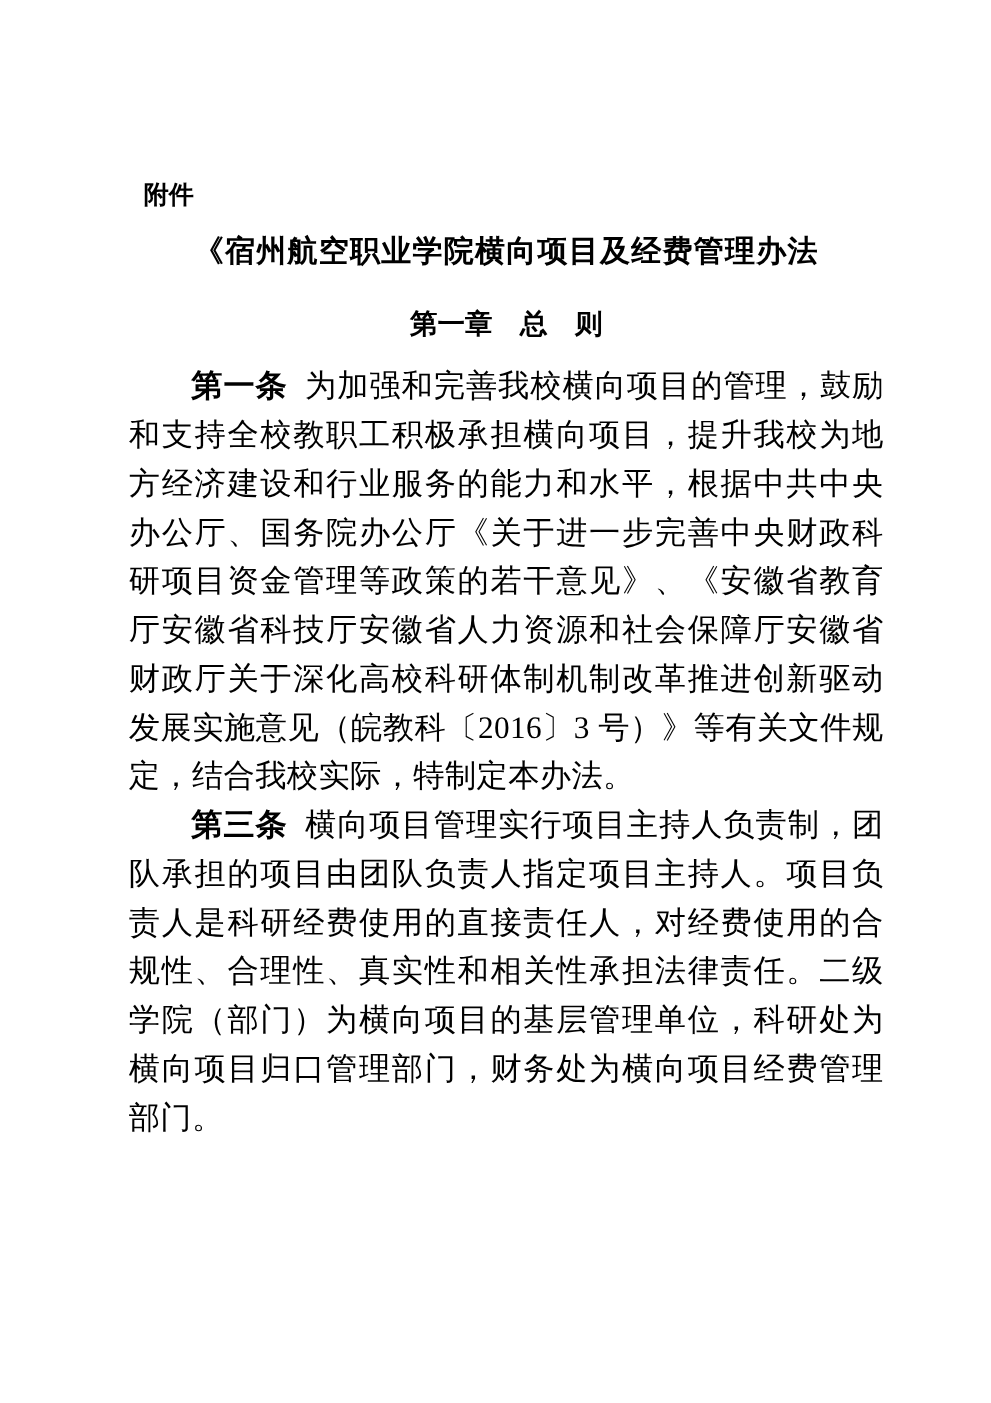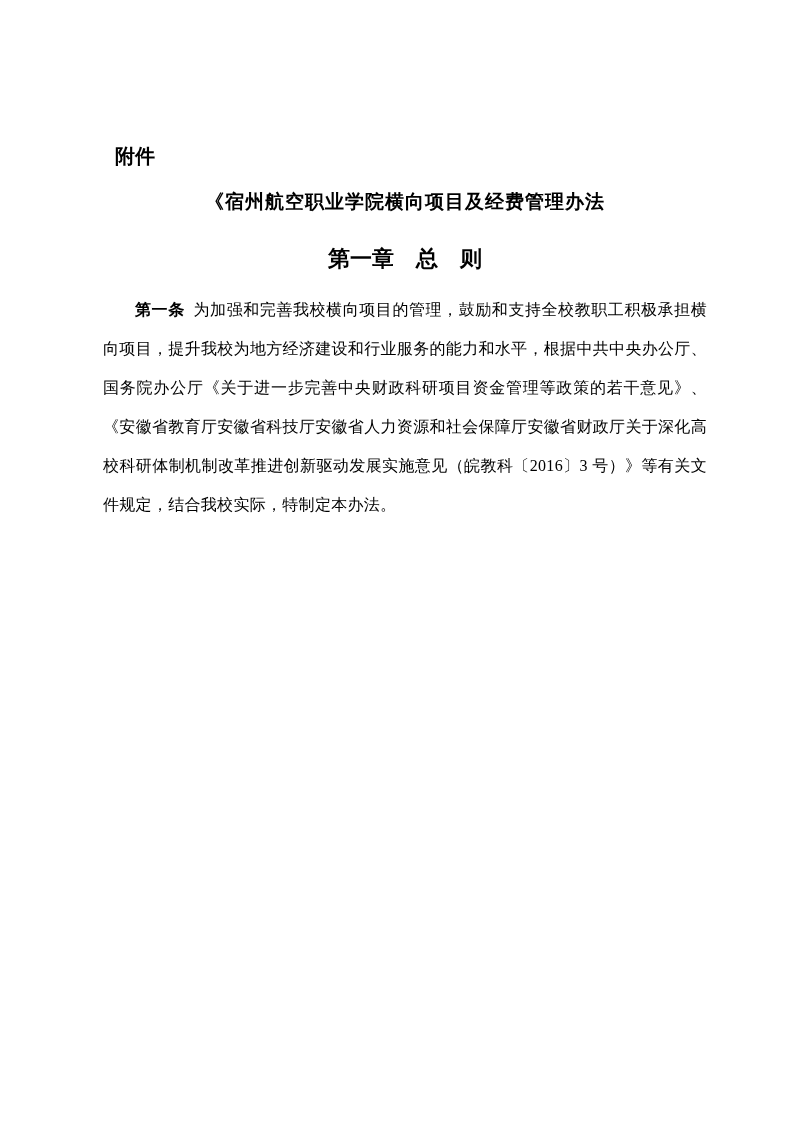--- a/index.html
+++ b/index.html
@@ -26,40 +26,40 @@
     font-weight: bold;
     font-size: 20px;
     line-height: 22px;
     text-align: left;
     padding-left: 12px;
   }
   .doc-title {
     margin-top: 15px;
     font-family: "Liberation Sans", "DejaVu Sans", sans-serif;
     font-weight: bold;
-    font-size: 19px;
+    font-size: 24px;
     line-height: 40px;
     text-align: center;
     letter-spacing: 1px;
   }
   .chapter-heading {
     margin-top: 23px;
     font-family: Liberation Sans, sans-serif;
     font-weight: bold;
     font-size: 22px;
     line-height: 28px;
     text-align: center;
   }
   .body-text {
     margin-top: 17px;
   }
   p.article {
     margin: 0;
     font-family: "Liberation Serif", "DejaVu Serif", serif;
-    font-size: 16px;
+    font-size: 25px;
     line-height: 39px;
     text-align: justify;
     text-indent: 2em;
     letter-spacing: 0.3px;
   }
   .article-label {
     font-family: "Liberation Sans", "DejaVu Sans", sans-serif;
     font-weight: bold;
     margin-right: 0.55em;
   }
@@ -78,16 +78,19 @@
 
     <div class="chapter-heading">第一章　总　则</div>
 
     <div class="body-text">
 
       <p class="article">
         <span class="article-label">第一条</span><span>为加强和完善我校横向项目的管理，鼓励和支持全校教职工积极承担横向项目，提升我校为地方经济建设和行业服务的能力和水平，根据中共中央办公厅、国务院办公厅《关于进一步完善中央财政科研项目资金管理等政策的若干意见》、《安徽省教育厅安徽省科技厅安徽省人力资源和社会保障厅安徽省财政厅关于深化高校科研体制机制改革推进创新驱动发展实施意见（皖教科〔2016〕3 号）》等有关文件规定，结合我校实际，特制定本办法。</span>
       </p>
 
 
+      <p class="article">
+        <span class="article-label">第三条</span><span>横向项目管理实行项目主持人负责制，团队承担的项目由团队负责人指定项目主持人。项目负责人是科研经费使用的直接责任人，对经费使用的合规性、合理性、真实性和相关性承担法律责任。二级学院（部门）为横向项目的基层管理单位，科研处为横向项目归口管理部门，财务处为横向项目经费管理部门。</span>
+      </p>
 
     </div>
   </div>
 </div>
 
 </body></html>

